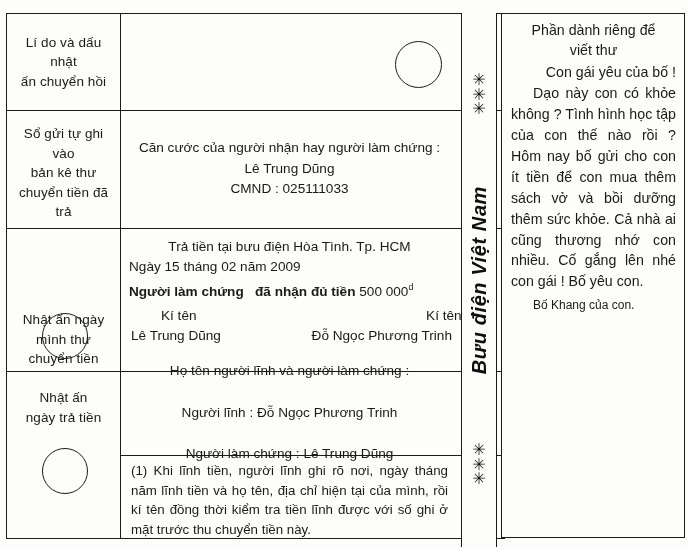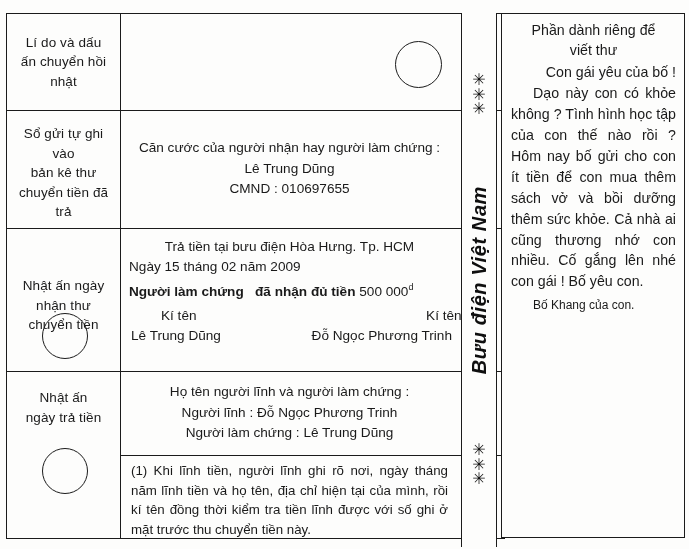--- a/index.html
+++ b/index.html
@@ -188,81 +188,81 @@
 
     <div class="hline" style="left:0; right:0; top:96px;"></div>
     <div class="hline" style="left:0; right:0; top:214px;"></div>
     <div class="hline" style="left:0; right:0; top:357px;"></div>
 
     <div class="hline" style="left:113px; right:0; top:441px;"></div>
 
     <div class="cell" style="left:0; top:0; width:113px; height:96px;">
       <div class="lbl">
         <div>Lí do và dấu</div>
+        <div>nhật</div>
         <div>ấn chuyển hồi</div>
-        <div>nhật</div>
       </div>
     </div>
 
     <div class="cell" style="left:0; top:100px; width:113px; height:118px;">
       <div class="lbl">
         <div>Sổ gửi tự ghi</div>
         <div>vào</div>
         <div>bản kê thư</div>
         <div>chuyển tiền đã</div>
         <div>trả</div>
       </div>
     </div>
 
-    <div class="cell" style="left:0; top:214px; width:113px; height:143px; justify-content:center; padding-top:14px;">
+    <div class="cell" style="left:0; top:214px; width:113px; height:143px; justify-content:flex-end; padding-top:14px;">
       <div class="lbl">
         <div>Nhật ấn ngày</div>
-        <div>nhận thư</div>
+        <div>mình thư</div>
         <div>chuyển tiền</div>
       </div>
       <div class="stampcircle" style="left:35px; top:85px; width:44px; height:44px;"></div>
     </div>
 
     <div class="cell" style="left:0; top:357px; width:113px; height:167px; justify-content:flex-start; padding-top:17px;">
       <div class="lbl">
         <div>Nhật ấn</div>
         <div>ngày trả tiền</div>
       </div>
       <div class="stampcircle" style="left:35px; top:77px; width:44px; height:44px;"></div>
     </div>
 
     <div class="cell" style="left:113px; top:0; width:339px; height:96px;">
       <div class="stampcircle" style="left:275px; top:27px; width:45px; height:45px;"></div>
     </div>
 
     <div class="cell" style="left:113px; top:96px; width:339px; height:118px; justify-content:center;">
       <div class="mid-text">Căn cước của người nhận hay người làm chứng :</div>
       <div class="mid-text">Lê Trung Dũng</div>
-      <div class="mid-text">CMND : 010697655</div>
+      <div class="mid-text">CMND : 025111033</div>
     </div>
 
     <div class="cell" style="left:113px; top:214px; width:339px; height:143px; justify-content:flex-start; padding:9px 9px 0 9px; align-items:stretch;">
-      <div class="mid-text" style="text-align:center;">Trả tiền tại bưu điện Hòa Hưng. Tp. HCM</div>
+      <div class="mid-text" style="text-align:center;">Trả tiền tại bưu điện Hòa Tình. Tp. HCM</div>
       <div class="mid-text" style="text-align:left; padding-right:6px;">Ngày 15 tháng 02 năm 2009</div>
       <div class="mid-text" style="text-align:left; margin-top:3px;">
         <span class="b">Người làm chứng</span>
         &nbsp;&nbsp;<span class="b">đã nhận đủ tiền</span>
         <span>500 000</span><sup>d</sup>
       </div>
       <div class="sigrow" style="margin-top:4px; padding:0 22px 0 32px;">
         <span>Kí tên</span>
         <span>Kí tên (1)</span>
       </div>
       <div class="sigrow" style="padding:0 4px 0 2px;">
         <span>Lê Trung Dũng</span>
         <span>Đỗ Ngọc Phương Trinh</span>
       </div>
     </div>
 
-    <div class="cell" style="left:113px; top:357px; width:339px; height:84px; justify-content:center;">
+    <div class="cell" style="left:113px; top:357px; width:339px; height:84px; justify-content:center;gap:21px;">
       <div class="mid-text">Họ tên người lĩnh và người làm chứng :</div>
       <div class="mid-text">Người lĩnh : Đỗ Ngọc Phương Trinh</div>
       <div class="mid-text">Người làm chứng : Lê Trung Dũng</div>
     </div>
 
     <div class="cell" style="left:113px; top:441px; width:339px; height:83px; justify-content:flex-start; align-items:stretch;">
       <div class="note-para">(1) Khi lĩnh tiền, người lĩnh ghi rõ nơi, ngày tháng năm lĩnh tiền và họ tên, địa chỉ hiện tại của mình, rồi kí tên đồng thời kiểm tra tiền lĩnh được với số ghi ở mặt trước thu chuyển tiền này.</div>
     </div>
 
   </div>

